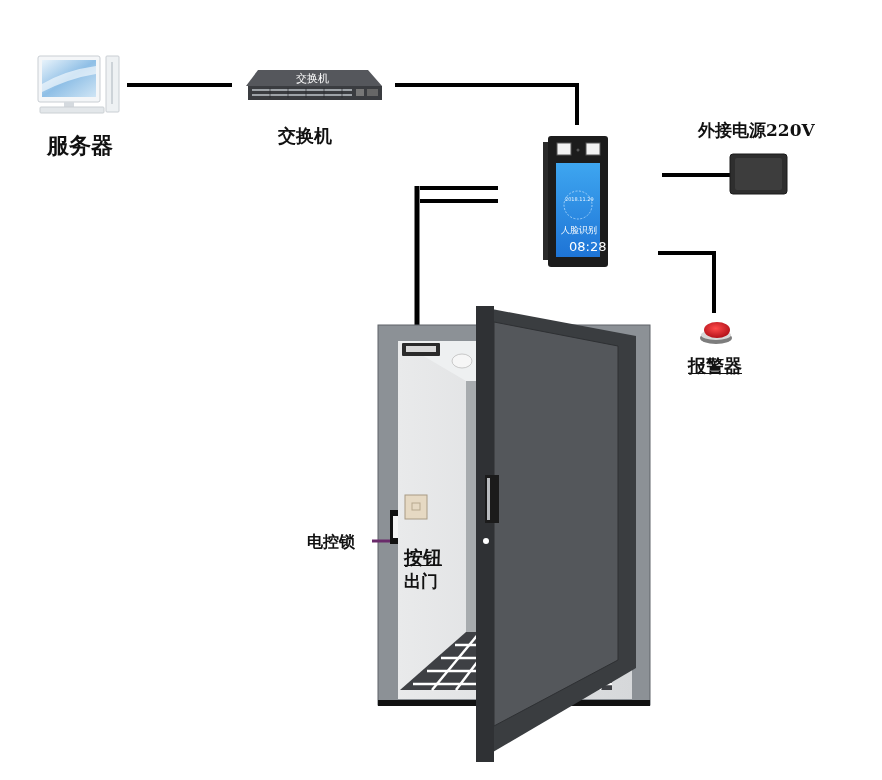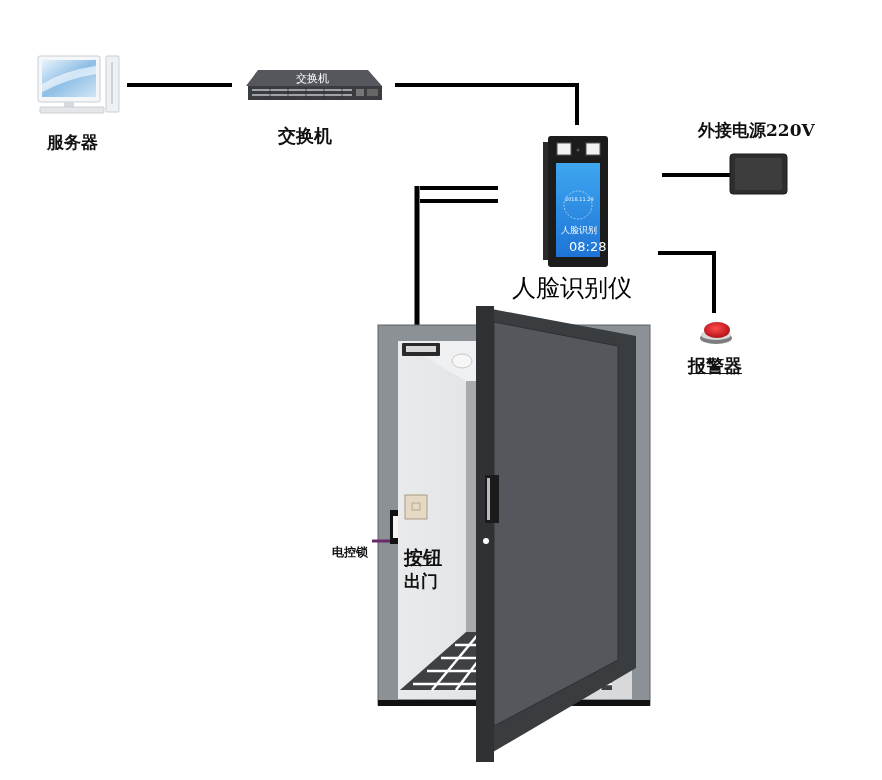--- a/index.html
+++ b/index.html
@@ -150,21 +150,20 @@
   </g>
 </svg>
 
   
   <div class="label label-sans" style="left:296px; top:71px; font-size:11px; color:#ffffff;">交换机</div>
   <div class="label label-sans" style="left:565px; top:196px; font-size:5px; color:#e6f3ff;">2018.11.29</div>
   <div class="label label-sans" style="left:569px; top:203px; font-size:13px; color:#ffffff;margin-top:36px;">08:28</div>
   <div class="label label-sans" style="left:561px; top:224px; font-size:9px; color:#ffffff;">人脸识别</div>
 
   
-  <div class="label" style="left:47px; top:131px; font-size:17px;">服务器</div>
+  <div class="label" style="left:47px; top:131px; font-size:22px;">服务器</div>
   <div class="label" style="left:278px; top:124px; font-size:18px;">交换机</div>
-  <div class="label label-sans" style="left:512px; top:272px; font-size:24px; color:#000;">人脸识别仪</div>
   <div class="label" style="left:698px; top:119px; font-size:17px;">外接电源220V</div>
   <div class="label" style="left:688px; top:354px; font-size:18px;text-decoration:underline;">报警器</div>
-  <div class="label" style="left:332px; top:532px; font-size:12px;margin-top:12px;">电控锁</div>
+  <div class="label" style="left:307px; top:532px; font-size:16px;">电控锁</div>
   <div class="label" style="left:404px; top:525px; font-size:17px;margin-top:45px;">出门</div>
   <div class="label" style="left:404px; top:545px; font-size:19px;text-decoration:underline;">按钮</div>
 </div>
 
 </body></html>

